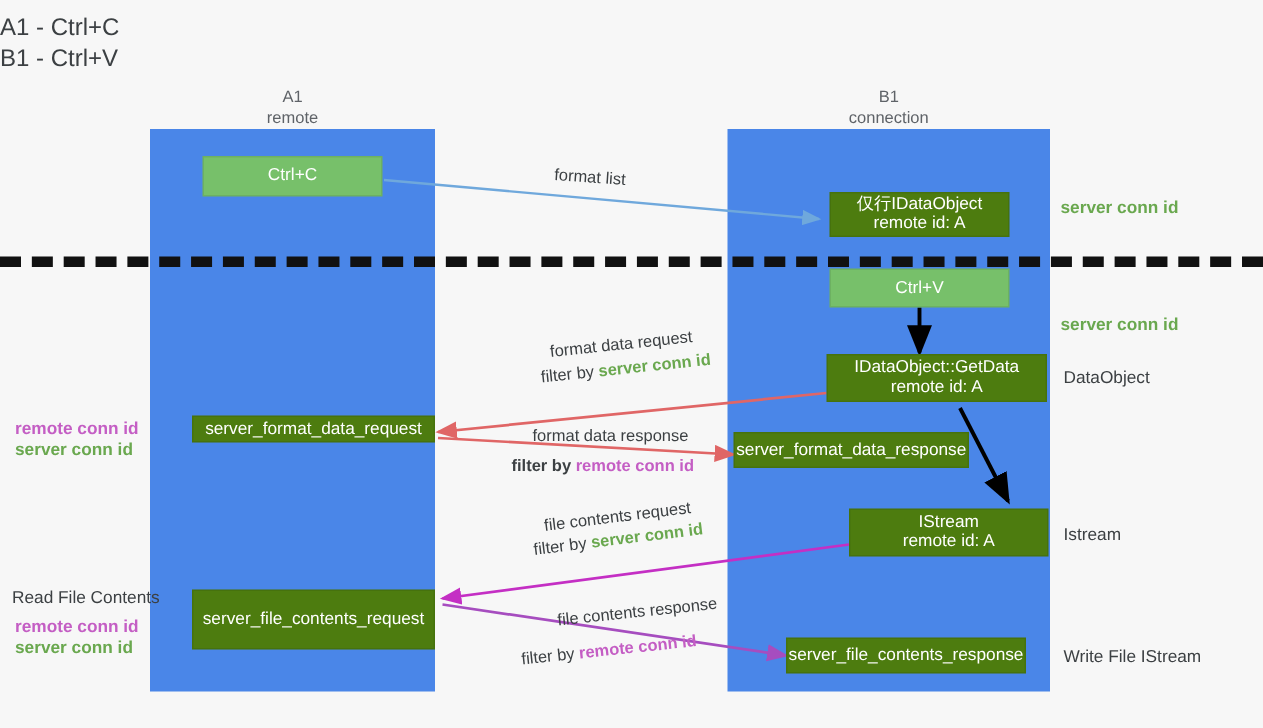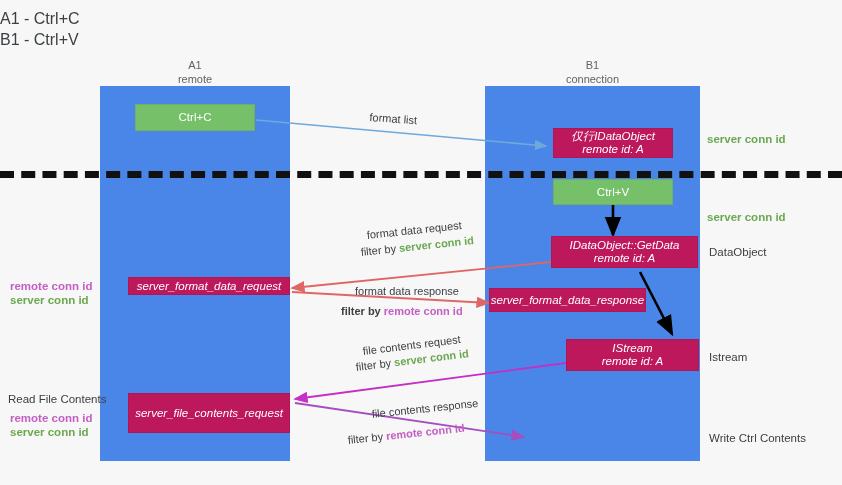--- a/index.html
+++ b/index.html
@@ -40,21 +40,21 @@
     box-sizing:border-box;
     display:flex;align-items:center;justify-content:center;
     text-align:center;
     color:#ffffff;
     font-size:11.5px;
     line-height:13px;
     white-space:pre;
     border:1px solid rgba(0,0,0,.08);
   }
   .node.green{background:#6aa84f;background:#77c06a;}
-  .node.orange{background:#be185d;font-style:italic;}
+  .node.orange{background:#4d7c0f;}
 
   
   .sep{
     left:0;right:0;top:171px;height:0;
     border-top:7px dashed #111111;
   }
 
   
   .sidelab{
     font-size:11.5px;line-height:14px;white-space:pre;
@@ -137,40 +137,41 @@
 
   <div class="abs node orange" style="left:128px;top:277px;width:162px;height:18px;">server_format_data_request</div>
 
   <div class="abs node orange" style="left:489px;top:288px;width:157px;height:24px;">server_format_data_response</div>
 
   <div class="abs node orange" style="left:566px;top:339px;width:133px;height:32px;">IStream
 remote id: A</div>
 
   <div class="abs node orange" style="left:128px;top:393px;width:162px;height:40px;">server_file_contents_request</div>
 
+  <div class="abs node orange" style="left:524px;top:425px;width:160px;height:24px;">server_file_contents_response</div>
 
   <div class="abs midlab" style="left:370px;top:110px;transform:rotate(4deg);transform-origin:left top;">format list</div>
 
   <div class="abs midlab" style="left:366px;top:228px;transform:rotate(-6deg);transform-origin:left top;">format data request</div>
   <div class="abs midlab" style="left:360px;top:245px;transform:rotate(-6deg);transform-origin:left top;"><span>filter by </span><span class="hl-g">server conn id</span></div>
 
   <div class="abs midlab" style="left:355px;top:284px;">format data response</div>
   <div class="abs midlab" style="left:341px;top:304px;"><span class="bold">filter by </span><span class="hl-p">remote conn id</span></div>
 
   <div class="abs midlab" style="left:362px;top:344px;transform:rotate(-7deg);transform-origin:left top;">file contents request</div>
   <div class="abs midlab" style="left:355px;top:360px;transform:rotate(-7deg);transform-origin:left top;"><span>filter by </span><span class="hl-g">server conn id</span></div>
 
   <div class="abs midlab" style="left:371px;top:407px;transform:rotate(-6deg);transform-origin:left top;">file contents response</div>
   <div class="abs midlab" style="left:347px;top:433px;transform:rotate(-6deg);transform-origin:left top;"><span>filter by </span><span class="hl-p">remote conn id</span></div>
 
   <div class="abs sidelab green-txt" style="left:707px;top:132px;">server conn id</div>
   <div class="abs sidelab green-txt" style="left:707px;top:210px;">server conn id</div>
   <div class="abs sidelab plain" style="left:709px;top:245px;">DataObject</div>
   <div class="abs sidelab plain" style="left:709px;top:350px;">Istream</div>
-  <div class="abs sidelab plain" style="left:709px;top:431px;">Write Ctrl Contents</div>
+  <div class="abs sidelab plain" style="left:709px;top:431px;">Write File IStream</div>
 
   <div class="abs sidelab purple-txt" style="left:10px;top:279px;">remote conn id</div>
   <div class="abs sidelab green-txt" style="left:10px;top:293px;">server conn id</div>
 
   <div class="abs sidelab plain" style="left:8px;top:392px;">Read File Contents</div>
   <div class="abs sidelab purple-txt" style="left:10px;top:411px;">remote conn id</div>
   <div class="abs sidelab green-txt" style="left:10px;top:425px;">server conn id</div>
 
 </div>
 

